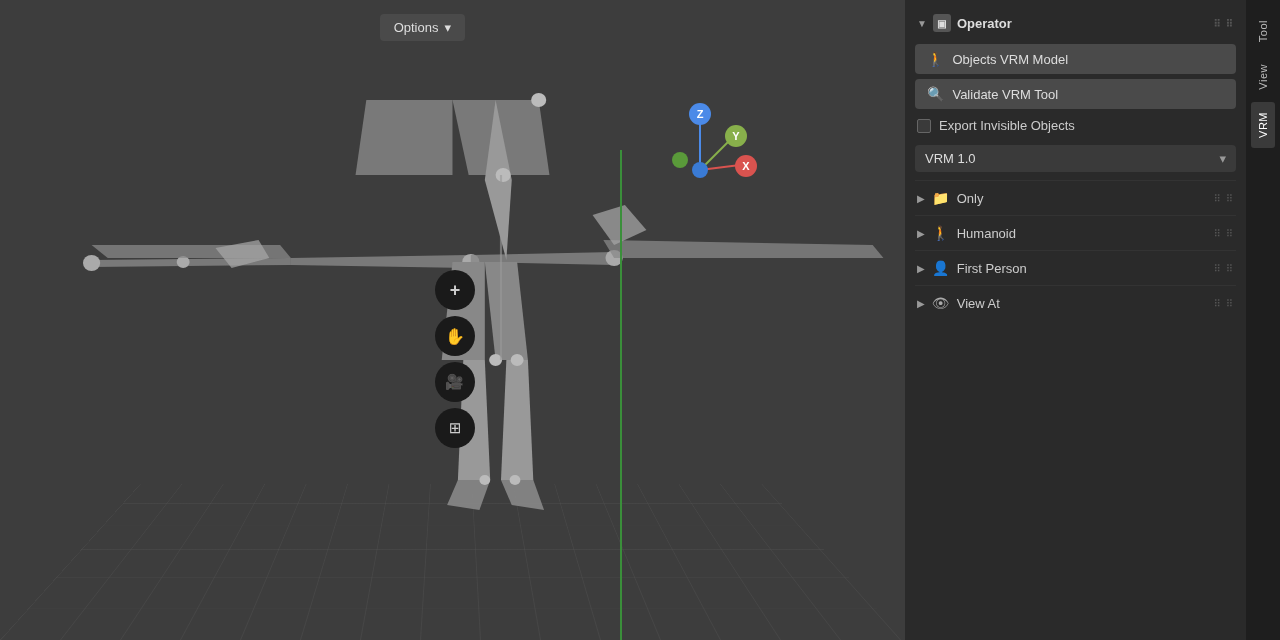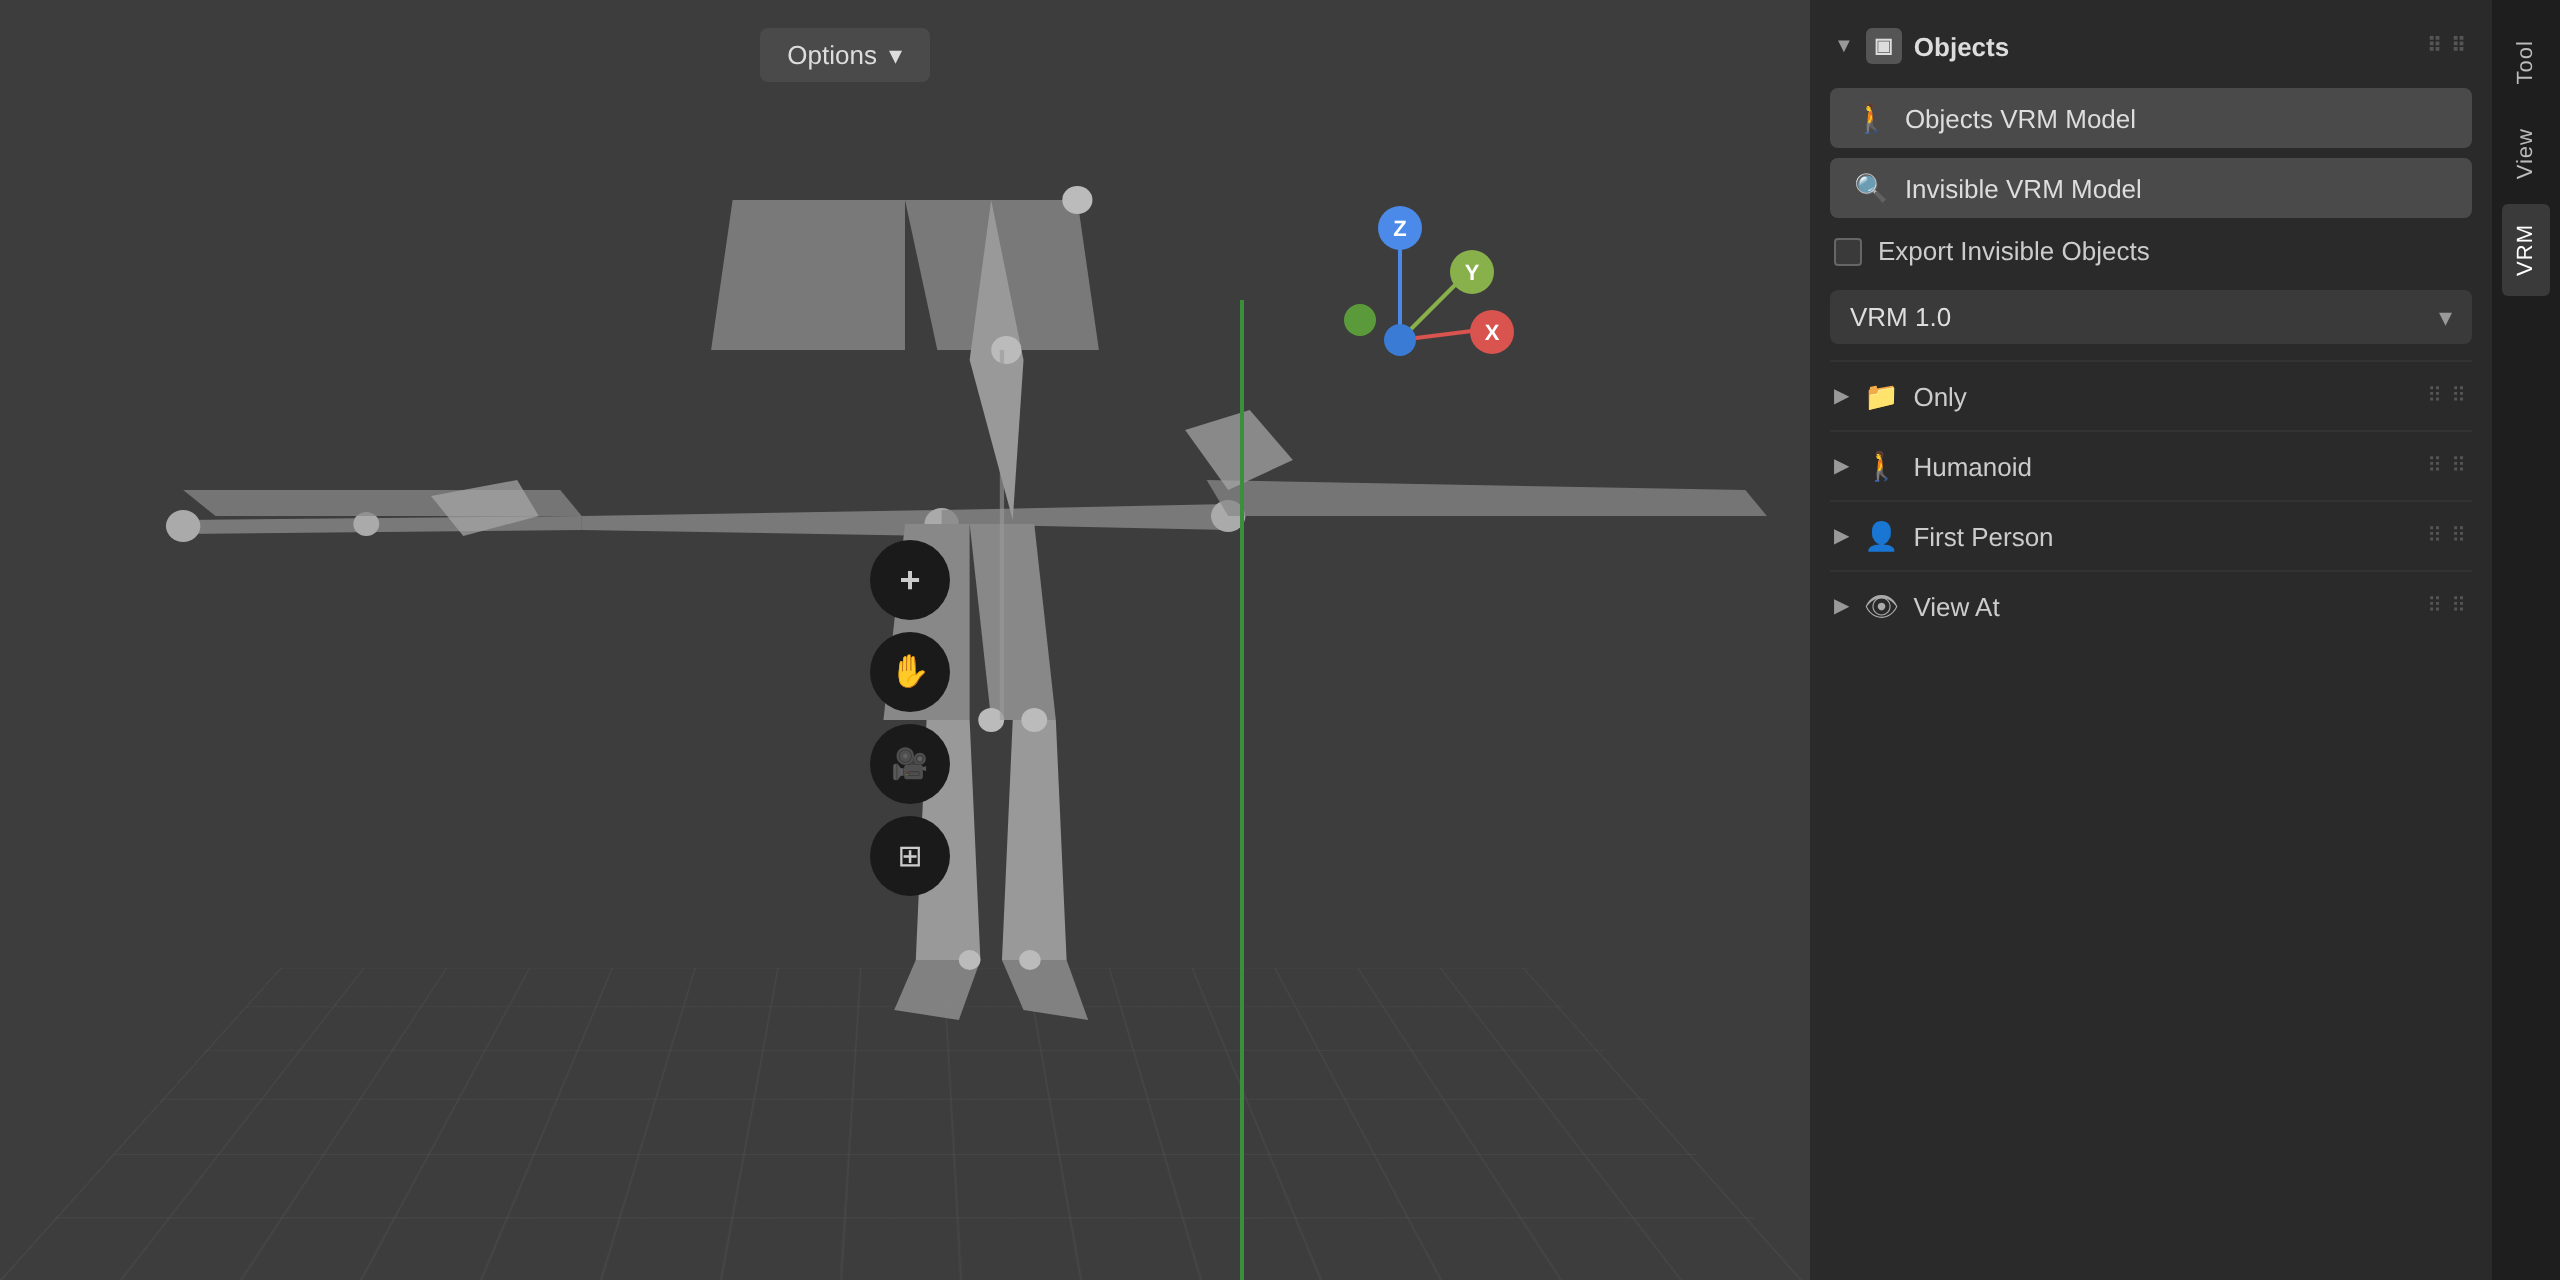--- a/index.html
+++ b/index.html
@@ -381,32 +381,32 @@
     </button>
   </div>
 </div>
 
 <div class="right-panel">
   <div class="panel-content">
 
     <div class="section-header">
       <span class="chevron">▼</span>
       <div class="section-icon">▣</div>
-      <span>Objects</span>
+      <span>Operator</span>
       <span class="drag-handle">⠿ ⠿</span>
     </div>
 
     <button class="op-button">
       <span class="btn-icon">🚶</span>
       <span>Objects VRM Model</span>
     </button>
 
     <button class="op-button">
       <span class="btn-icon">🔍</span>
-      <span>Invisible VRM Model</span>
+      <span>Validate VRM Tool</span>
     </button>
 
     <div class="checkbox-row">
       <div class="checkbox-box"></div>
       <span>Export Invisible Objects</span>
     </div>
 
 
     <div class="dropdown-row">
       <span>VRM 1.0</span>

